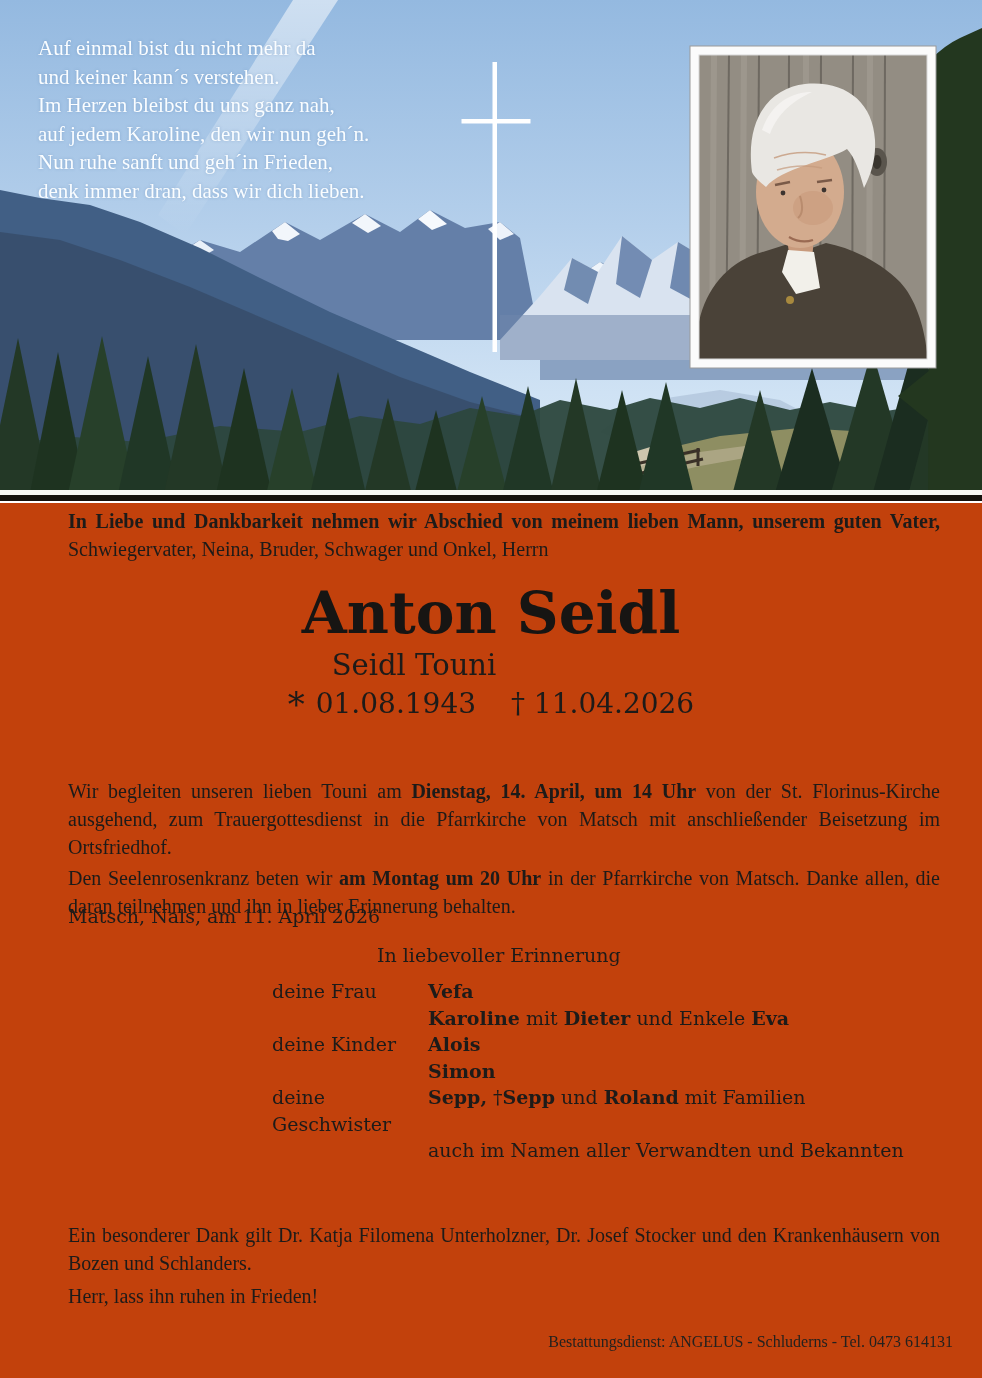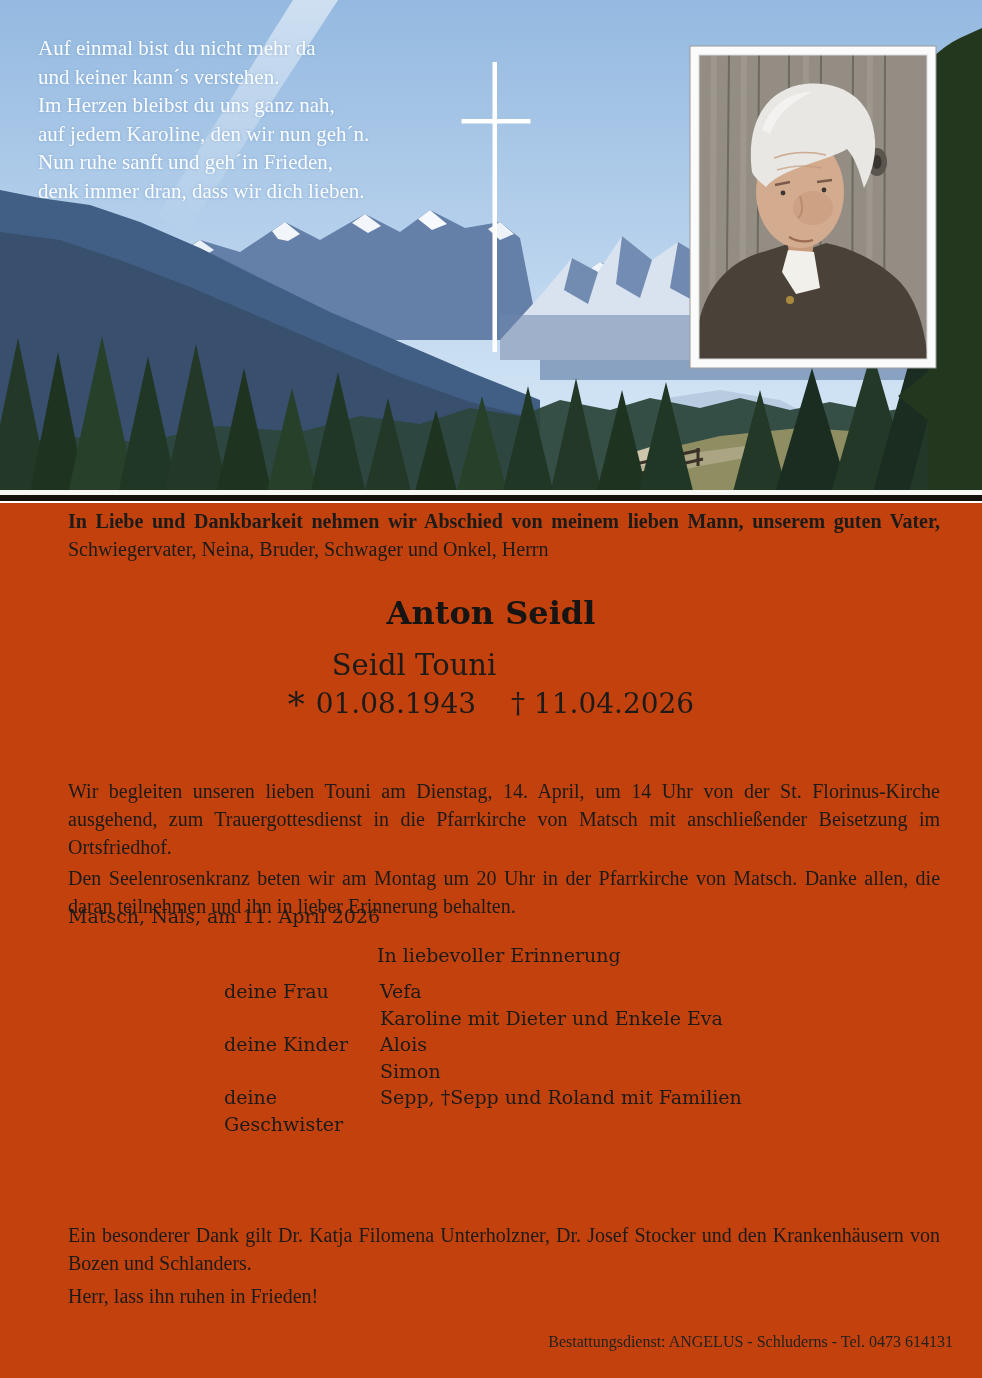--- a/index.html
+++ b/index.html
@@ -9,37 +9,37 @@
   .photo{position:absolute;left:0;top:0;width:982px;height:503px;}
   .photo svg{display:block;}
   .poem{position:absolute;left:38px;top:34px;width:540px;
         font-size:21px;line-height:28.5px;color:#fafdff;
         text-shadow:0 0 3px rgba(90,130,180,.45);}
   
   .intro{position:absolute;left:68px;top:507px;width:872px;font-size:20px;line-height:28px;}
   .intro .l1{text-align:justify;text-align-last:justify;font-weight:bold;}
   .name{position:absolute;left:0;top:586px;width:982px;text-align:center;
         font-family:"DejaVu Serif","Liberation Serif",serif;font-weight:bold;
-        font-size:32px;line-height:54px;color:#171513;}
+        font-size:58px;line-height:54px;color:#171513;}
   .byname{position:absolute;left:0;top:648px;width:828px;text-align:center;
         font-family:"DejaVu Serif",serif;font-size:29px;line-height:34px;}
   .dates{position:absolute;left:0;top:686px;width:982px;text-align:center;
         font-family:"DejaVu Serif",serif;font-size:28px;line-height:36px;}
   .dates .star{font-size:34px;vertical-align:-3px;letter-spacing:2px;}
   .dates .death{margin-left:26px;}
   .para{position:absolute;left:68px;width:872px;font-size:20px;line-height:28px;text-align:justify;}
   .funeral{top:757px;}
   .rosary{top:844px;}
-  .b{font-weight:normal;}
+  .b{font-weight:bold;}
   .dateline{position:absolute;left:68px;top:905px;font-family:"DejaVu Serif",serif;font-size:19px;}
   .memory-heading{position:absolute;left:377px;top:944px;font-family:"DejaVu Serif",serif;font-size:19px;}
   .family{position:absolute;left:224px;top:978px;width:700px;
         font-family:"DejaVu Serif",serif;font-size:19px;line-height:26.5px;}
   .fam-row{display:flex;}
-  .fam-label{flex:0 0 156px;}
+  .fam-label{flex:0 0 156px;margin-left:48px;}
   .fam-value{flex:1;}
   .thanks{top:1201px;}
   .prayer{position:absolute;left:68px;top:1285px;font-size:20px;}
   .footer{position:absolute;left:0;top:1333px;width:953px;text-align:right;
         font-size:16px;color:#24211e;}
 </style>
 </head>
 <body>
 
 <div class="page">
@@ -249,20 +249,21 @@
     <div class="fam-row">
       <span class="fam-label"></span>
       <span class="fam-value"><span class="b">Simon</span></span>
     </div>
     <div class="fam-row">
       <span class="fam-label">deine Geschwister</span>
       <span class="fam-value"><span class="b">Sepp,</span><span> †</span><span class="b">Sepp</span><span> und </span><span class="b">Roland</span><span> mit Familien</span></span>
     </div>
     <div class="fam-row">
       <span class="fam-label"></span>
+      <span class="fam-value"><span>auch im Namen aller Verwandten und Bekannten</span></span>
     </div>
   </div>
 
   <p class="para thanks">Ein besonderer Dank gilt Dr. Katja Filomena Unterholzner, Dr. Josef Stocker und den Krankenhäusern von Bozen und Schlanders.</p>
 
   <div class="prayer">Herr, lass ihn ruhen in Frieden!</div>
 
   <div class="footer">Bestattungsdienst: ANGELUS - Schluderns - Tel. 0473 614131</div>
 
 </div>

